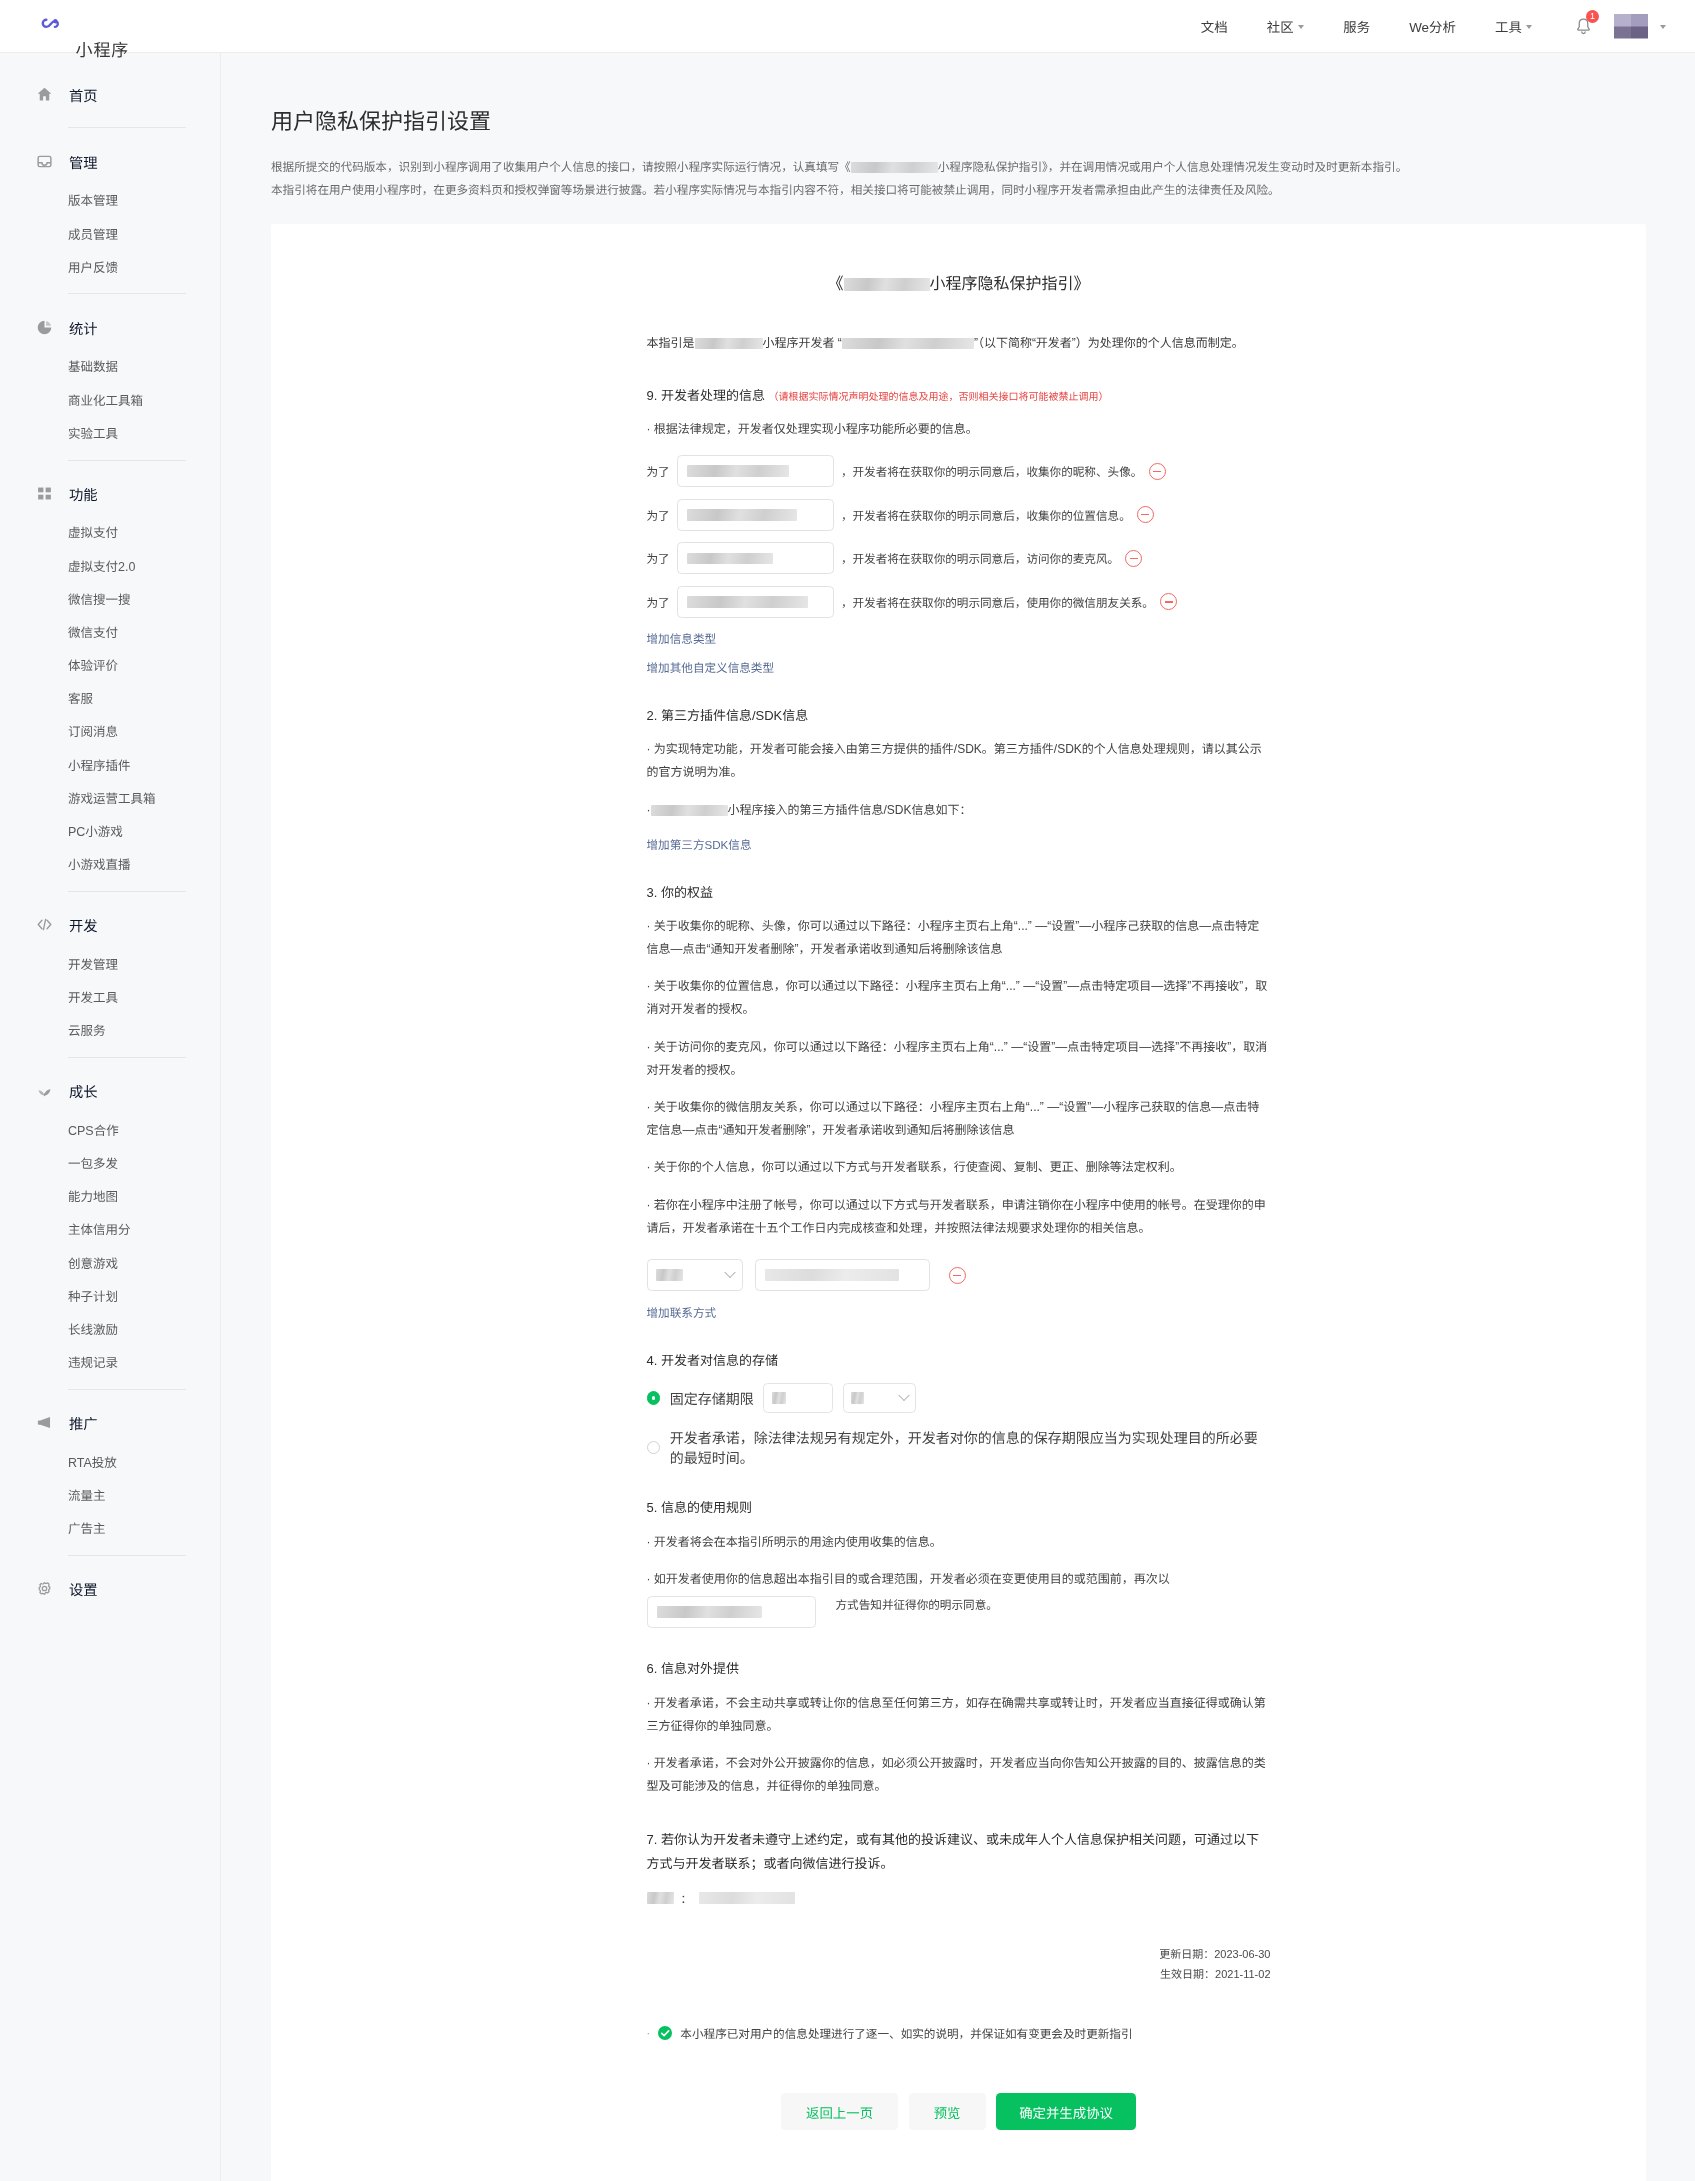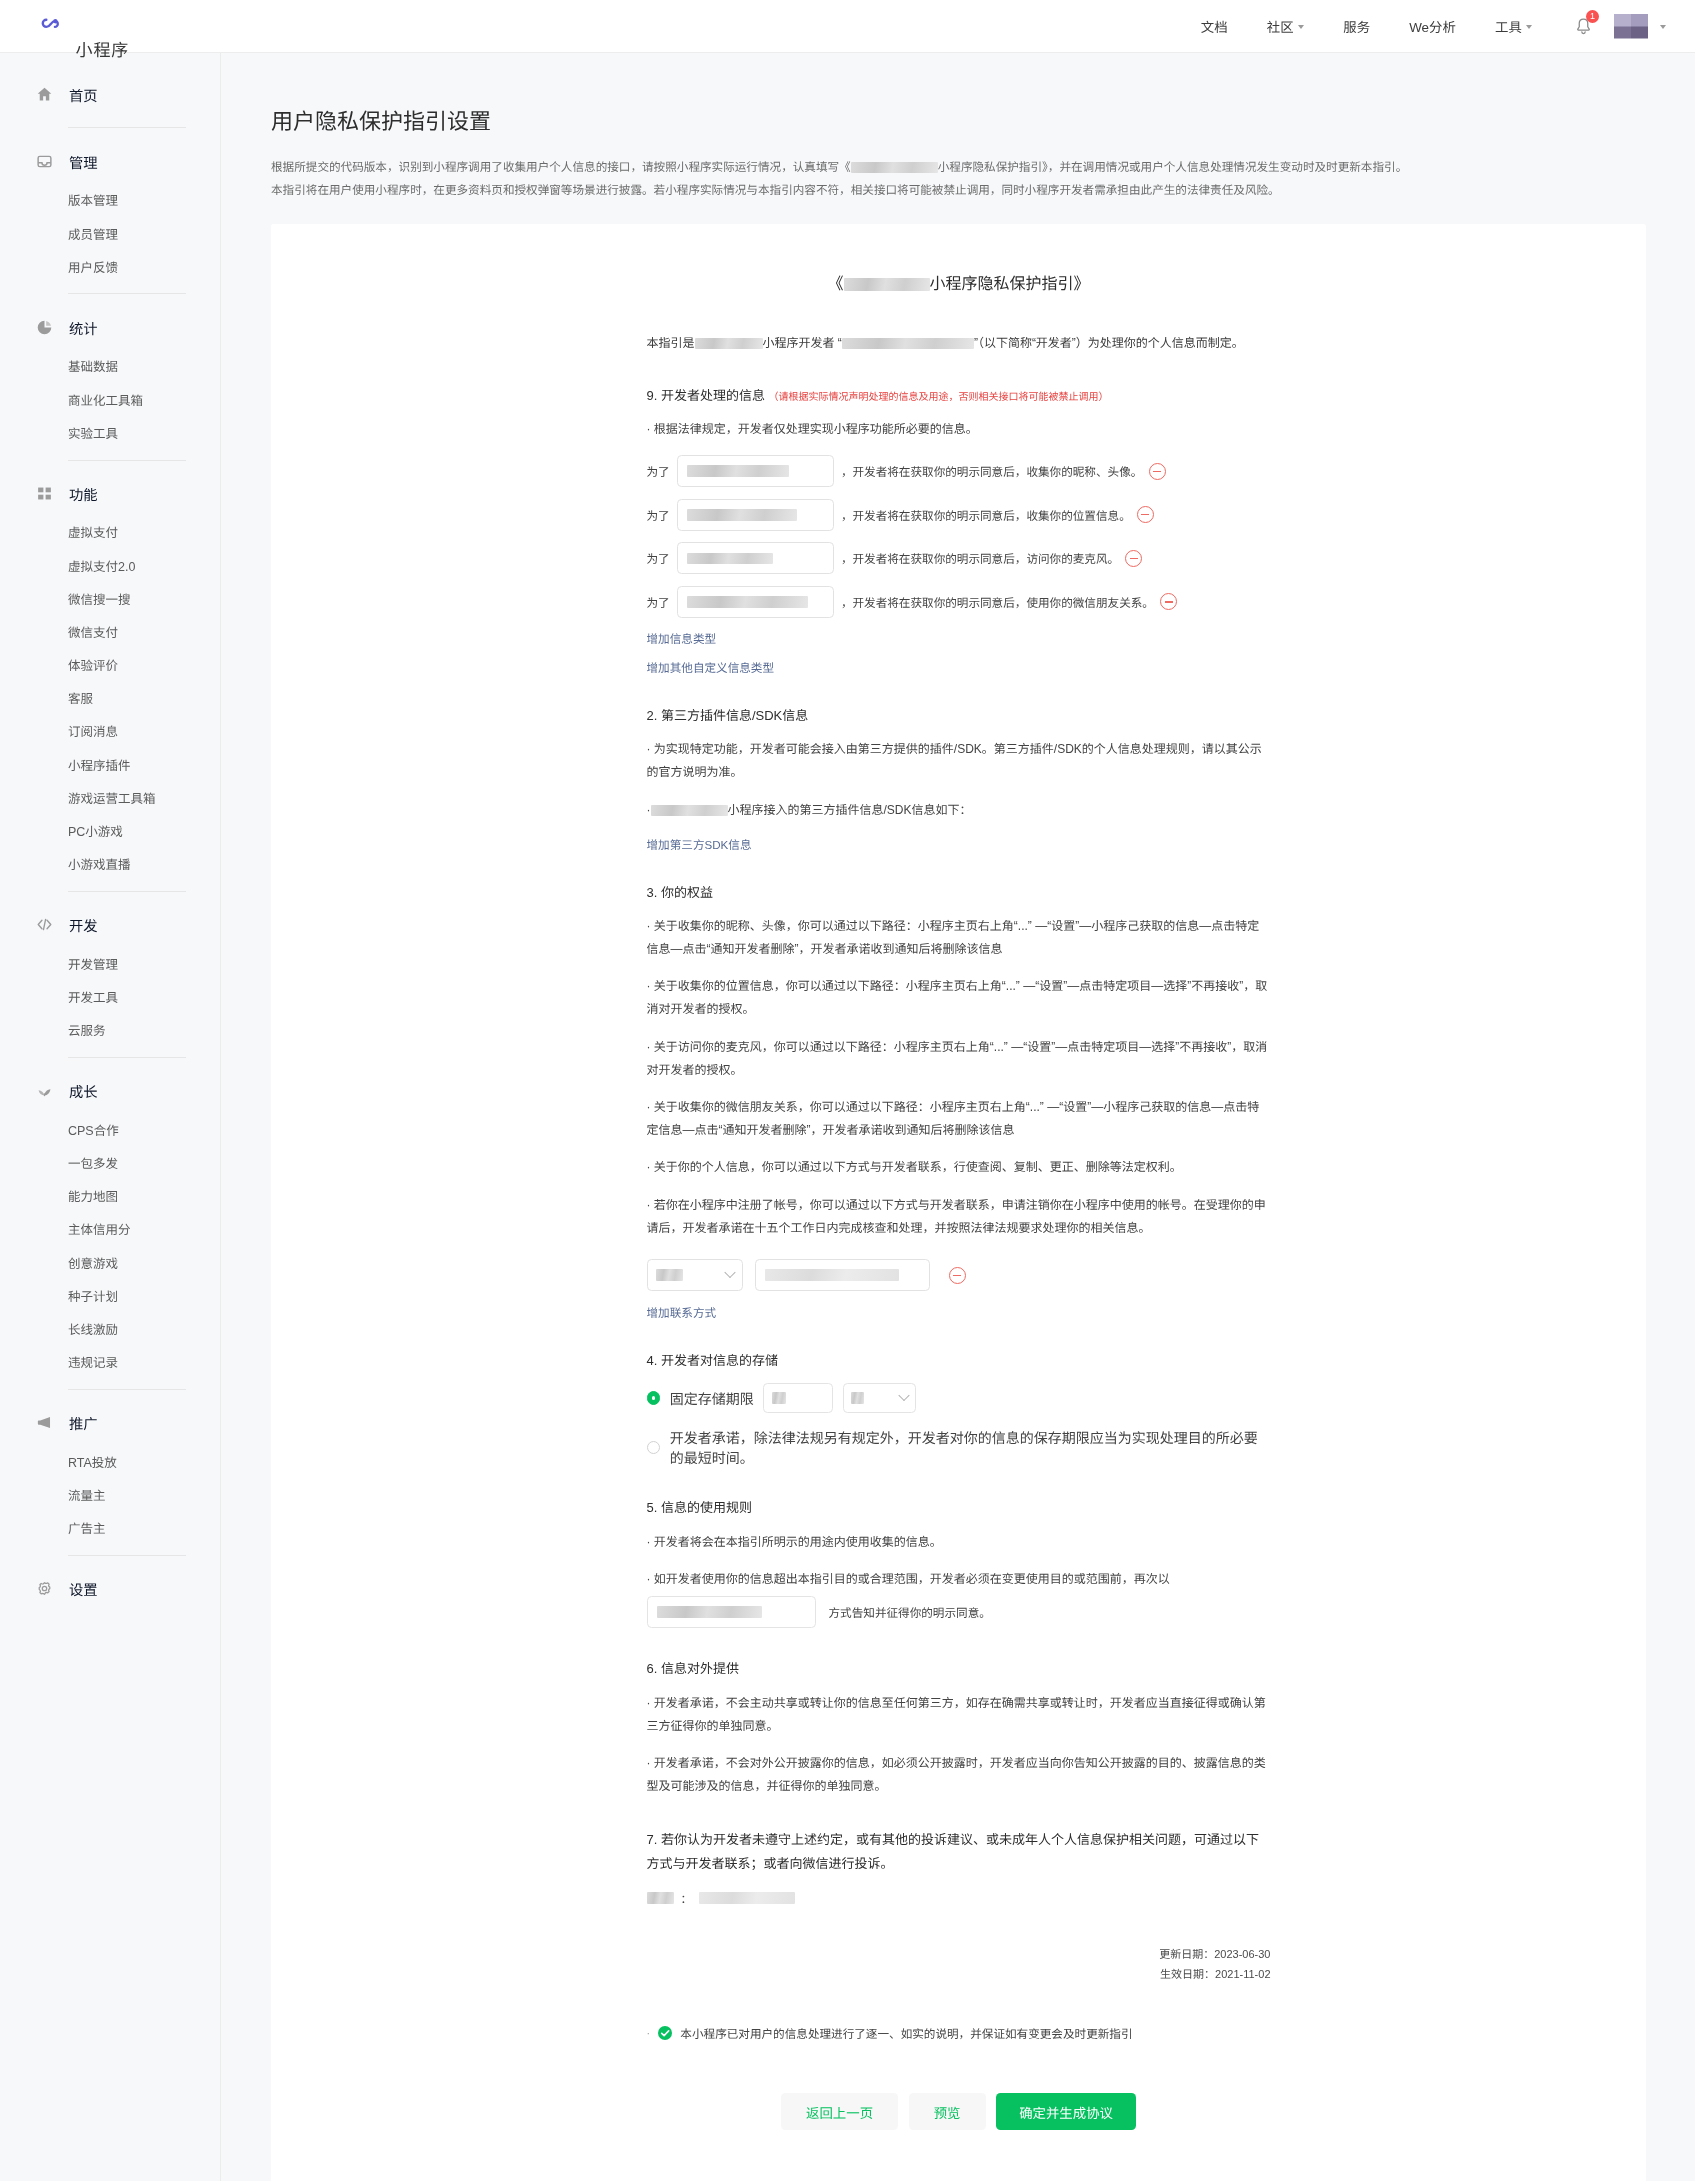--- a/index.html
+++ b/index.html
@@ -153,21 +153,21 @@
   .small-input {
     width: 70px; height: 30px; border: 0.9px solid #e4e4e4; border-radius: 4.5px;
     background: #fff; display: flex; align-items: center; padding: 0 7.1px; cursor: text;
   }
   .small-select {
     width: 73px; height: 30px; border: 0.9px solid #e4e4e4; border-radius: 4.5px;
     background: #fff; display: flex; align-items: center;
     justify-content: space-between; padding: 0 7.1px; cursor: pointer;
   }
 
-  .usage-row { display: flex; align-items: center; gap: 13px; margin: 3.6px 0 0 0; font-size: 11.6px; color: #434343; }
+  .usage-row { display: flex; align-items: flex-start; gap: 20px; margin: 3.6px 0 0 0; font-size: 11.6px; color: #434343; }
   .usage-input {
     width: 169px; height: 32px; border: 0.9px solid #e4e4e4; border-radius: 4.5px;
     background: #fff; display: flex; align-items: center; padding: 0 9px; cursor: text;
   }
 
   .contact-line { display: flex; align-items: center; gap: 7.1px; font-size: 11.6px; margin-top: 7.1px; color: #434343; }
 
   .dates { text-align: right; font-size: 11px; color: #4a4a4a; line-height: 19.6px; margin-top: 39px; }
 
   .confirm-row {

